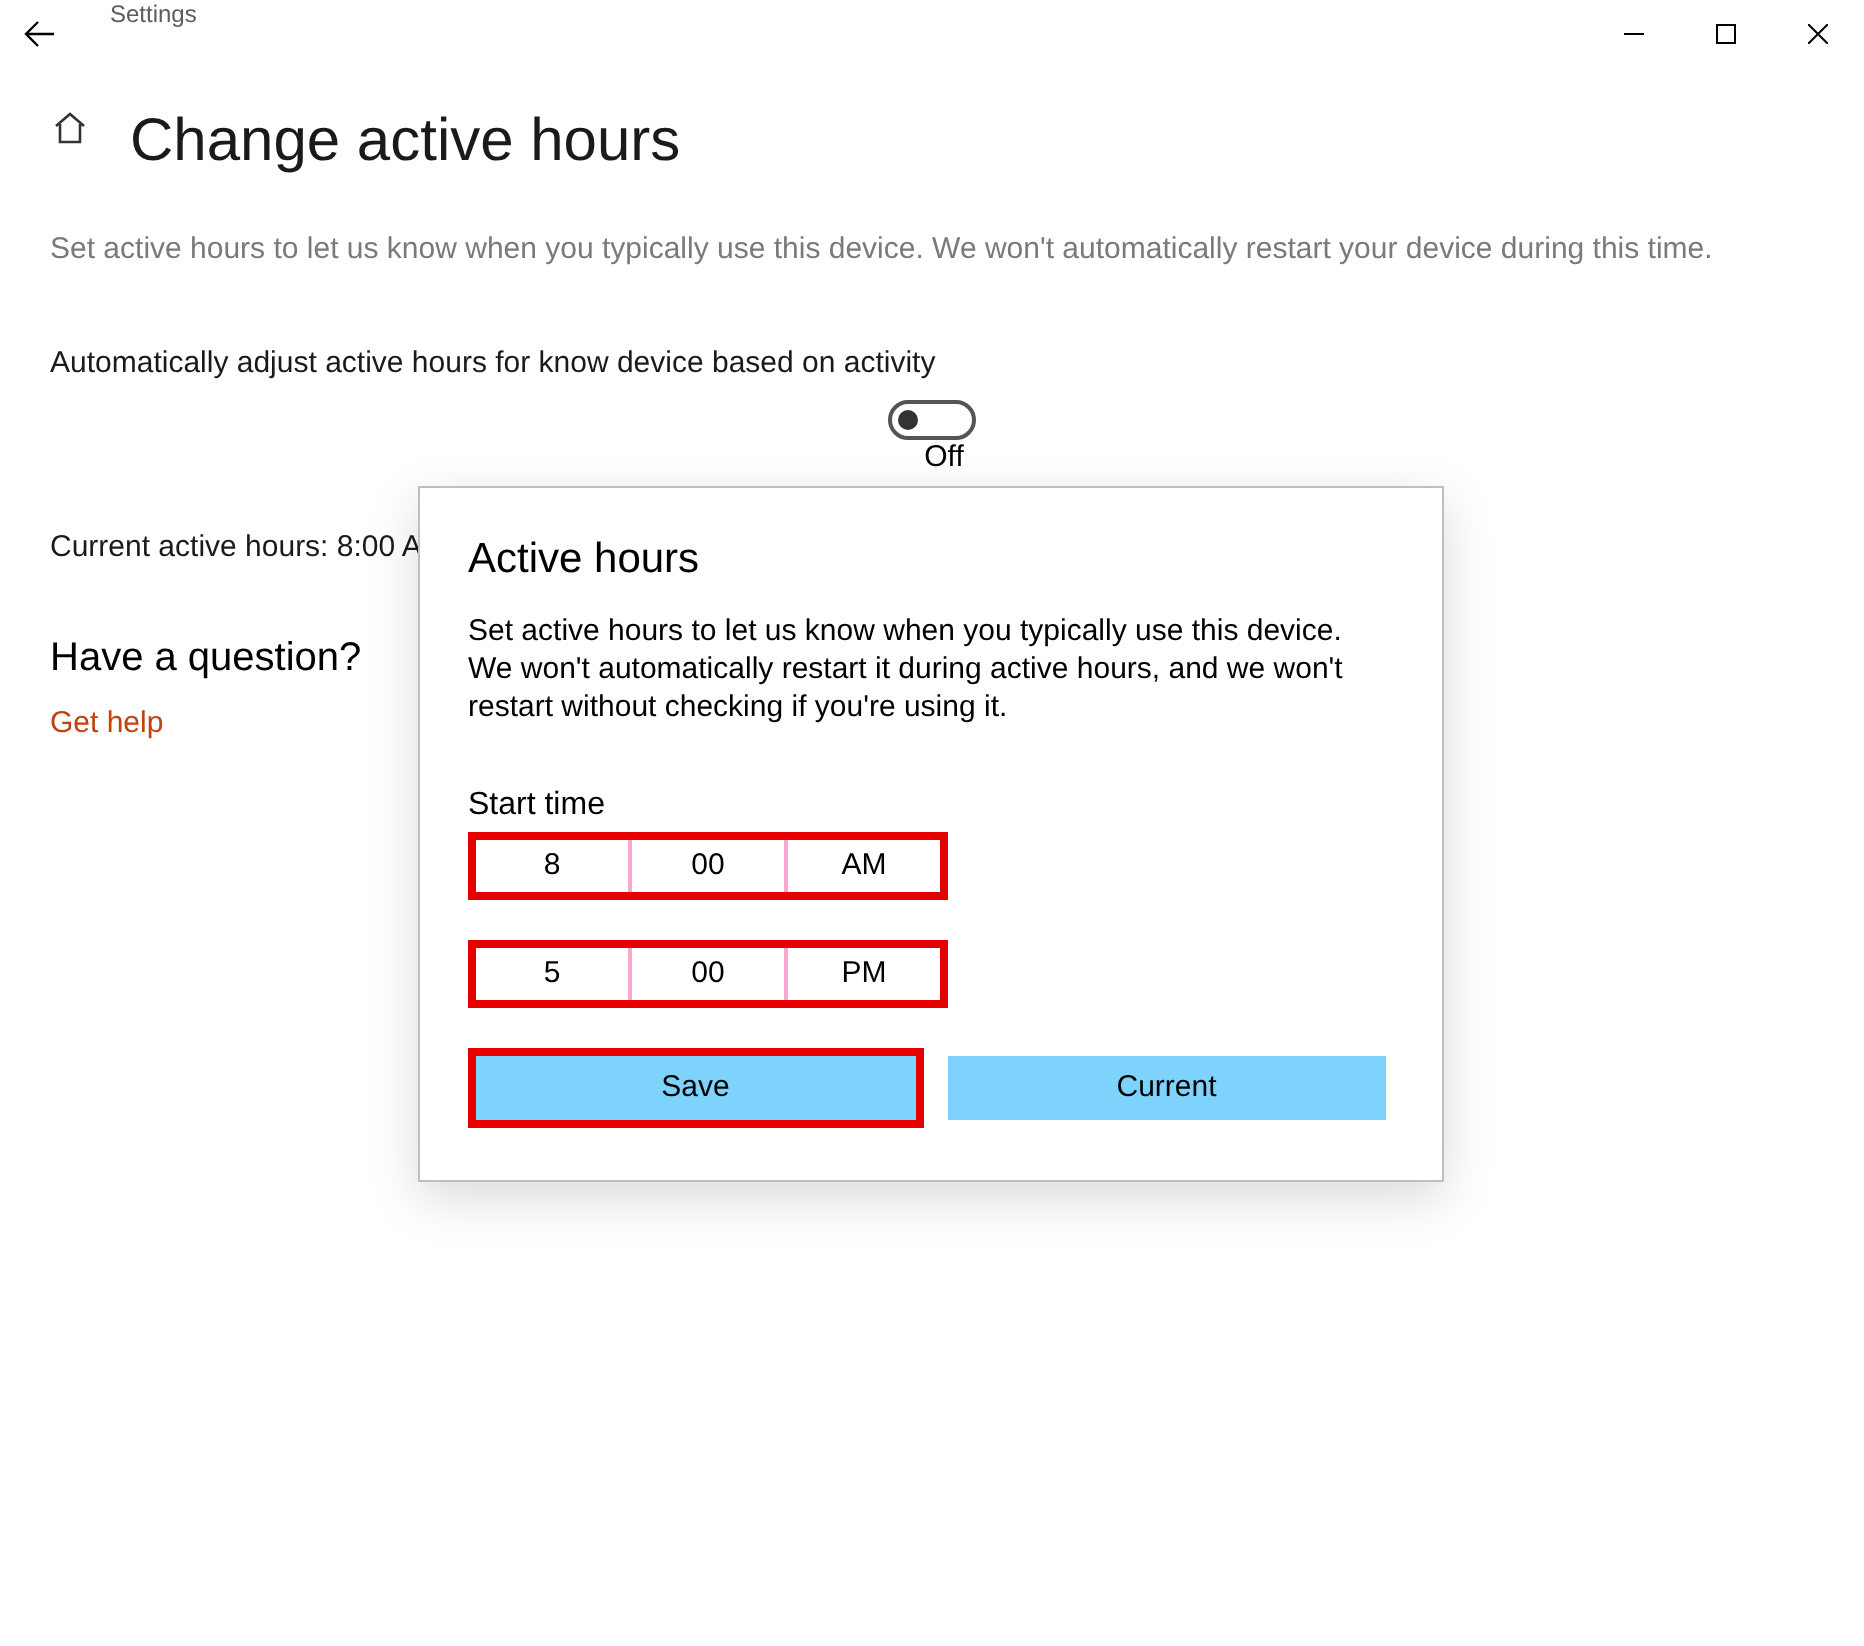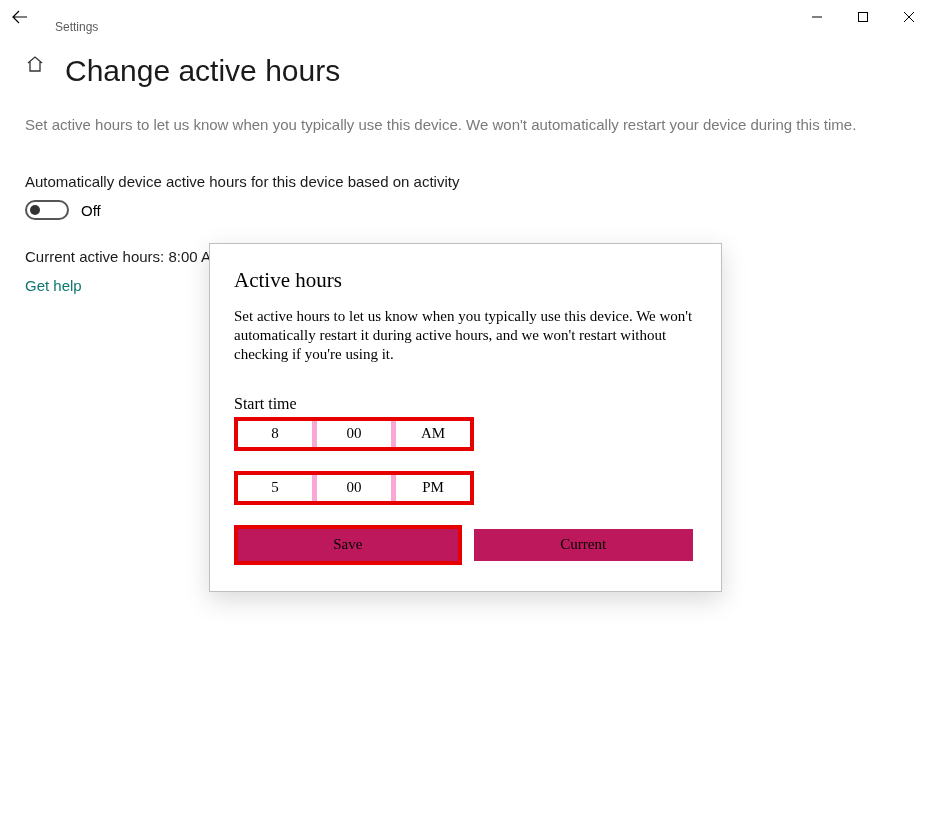--- a/index.html
+++ b/index.html
@@ -9,21 +9,21 @@
     height: 823px;
     font-family: "Segoe UI", "Segoe UI Variable", Arial, sans-serif;
     background: #ffffff;
     color: #000000;
     overflow: hidden;
     position: relative;
   }
   
   .titlebar {
     display: flex;
-    align-items: flex-end;
+    align-items: flex-start;
     height: 34px;
     width: 100%;
     position: relative;
   }
   .back-btn {
     width: 40px;
     height: 34px;
     display: flex;
     align-items: center;
     justify-content: center;
@@ -79,20 +79,21 @@
   }
   .auto-label {
     margin-top: 40px;
     font-size: 15px;
     color: #1a1a1a;
   }
   .toggle-row {
     display: flex;
     align-items: center;
     margin-top: 10px;
+    flex-direction: column;
   }
   .toggle {
     width: 44px;
     height: 20px;
     border: 2px solid #555;
     border-radius: 12px;
     position: relative;
     box-sizing: border-box;
     cursor: pointer;
   }
@@ -121,35 +122,34 @@
   }
   .question-heading {
     margin-top: 36px;
     font-size: 20px;
     font-weight: 400;
   }
   .help-link {
     display: inline-block;
     margin-top: 12px;
     font-size: 15px;
-    color: #0f766e;
+    color: #c2410c;
     cursor: pointer;
   }
   
   .dialog {
     position: absolute;
     left: 209px;
     top: 243px;
     width: 513px;
     background: #ffffff;
     border: 1px solid #bfbfbf;
     box-shadow: 0 8px 24px rgba(0,0,0,0.15);
     box-sizing: border-box;
     padding: 24px 24px 26px 24px;
-    font-family: Liberation Serif, serif;
   }
   .dialog-title {
     font-size: 21px;
     font-weight: 400;
     margin-bottom: 14px;
   }
   .dialog-desc {
     font-size: 15px;
     line-height: 1.28;
     margin-bottom: 30px;
@@ -170,41 +170,41 @@
     flex: 1;
     display: flex;
     align-items: center;
     justify-content: center;
     font-size: 15px;
     color: #000;
     background: #fff;
     cursor: pointer;
   }
   .time-picker .cell + .cell {
-    border-left: 5px solid #f9a8d4;
+    border-left: 2px solid #f9a8d4;
   }
   .dialog-buttons {
     display: flex;
     gap: 8px;
     margin-top: 6px;
   }
   .btn-wrap {
     flex: 1;
     box-sizing: border-box;
   }
   .btn-wrap.highlight {
     border: 4px solid #e60000;
   }
   .btn-wrap.nohighlight {
     border: 4px solid transparent;
   }
   .dlg-btn {
     width: 100%;
     height: 32px;
-    background: #be185d;
+    background: #7dd3fc;
     border: none;
     font-size: 15px;
     font-family: inherit;
     color: #000;
     cursor: pointer;
     display: flex;
     align-items: center;
     justify-content: center;
   }
 </style>
@@ -243,34 +243,35 @@
     <span class="home-icon">
       <svg width="20" height="20" viewBox="0 0 20 20" fill="none" stroke="#333" stroke-width="1.3">
         <path d="M3 9 L10 3 L17 9 M5 8 V17 H15 V8"></path>
       </svg>
     </span>
     <span class="page-heading">Change active hours</span>
   </div>
 
   <div class="page-desc">Set active hours to let us know when you typically use this device. We won't automatically restart your device during this time.</div>
 
-  <div class="auto-label">Automatically device active hours for this device based on activity</div>
+  <div class="auto-label">Automatically adjust active hours for know device based on activity</div>
 
   <div class="toggle-row">
     <div class="toggle">
       <div class="toggle-knob"></div>
     </div>
     <span class="toggle-state">Off</span>
   </div>
 
   <div class="current-hours-row">
     <span class="current-hours-text">Current active hours: 8:00 AM to 5:00 PM.</span>
     <span class="change-link">Change</span>
   </div>
 
+  <div class="question-heading">Have a question?</div>
   <span class="help-link">Get help</span>
 </div>
 
 <div class="dialog">
   <div class="dialog-title">Active hours</div>
   <div class="dialog-desc">Set active hours to let us know when you typically use this device. We won't automatically restart it during active hours, and we won't restart without checking if you're using it.</div>
 
   <div class="field-label">Start time</div>
   <div class="time-picker">
     <div class="cell">8</div>

